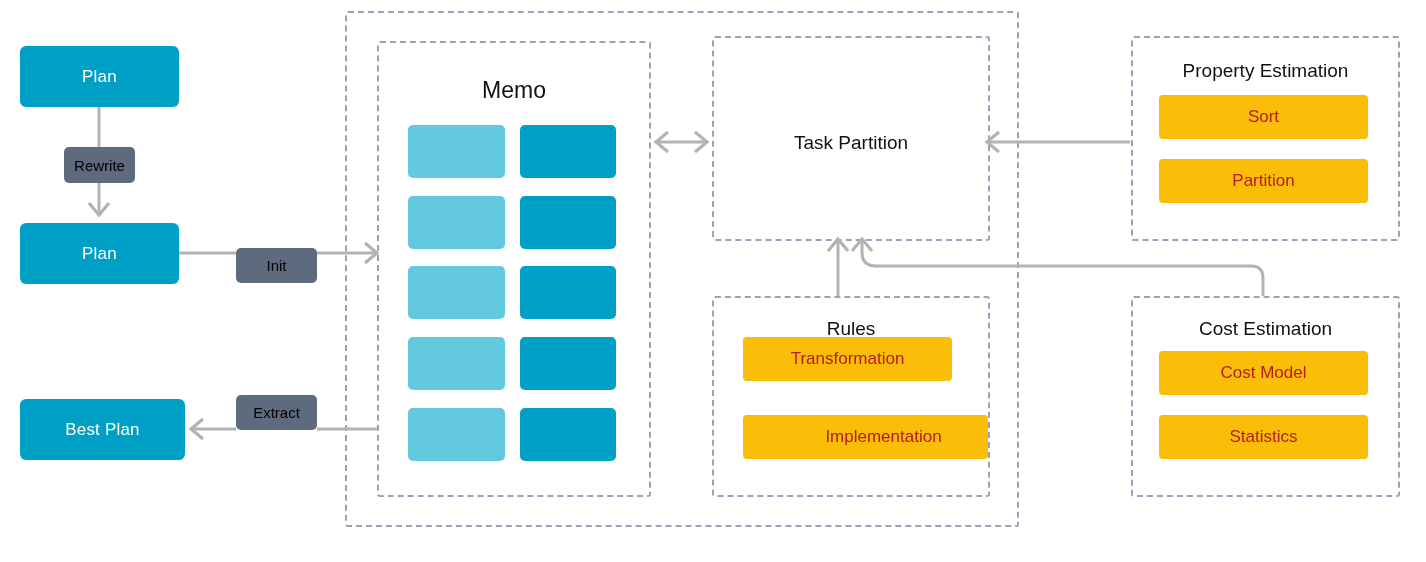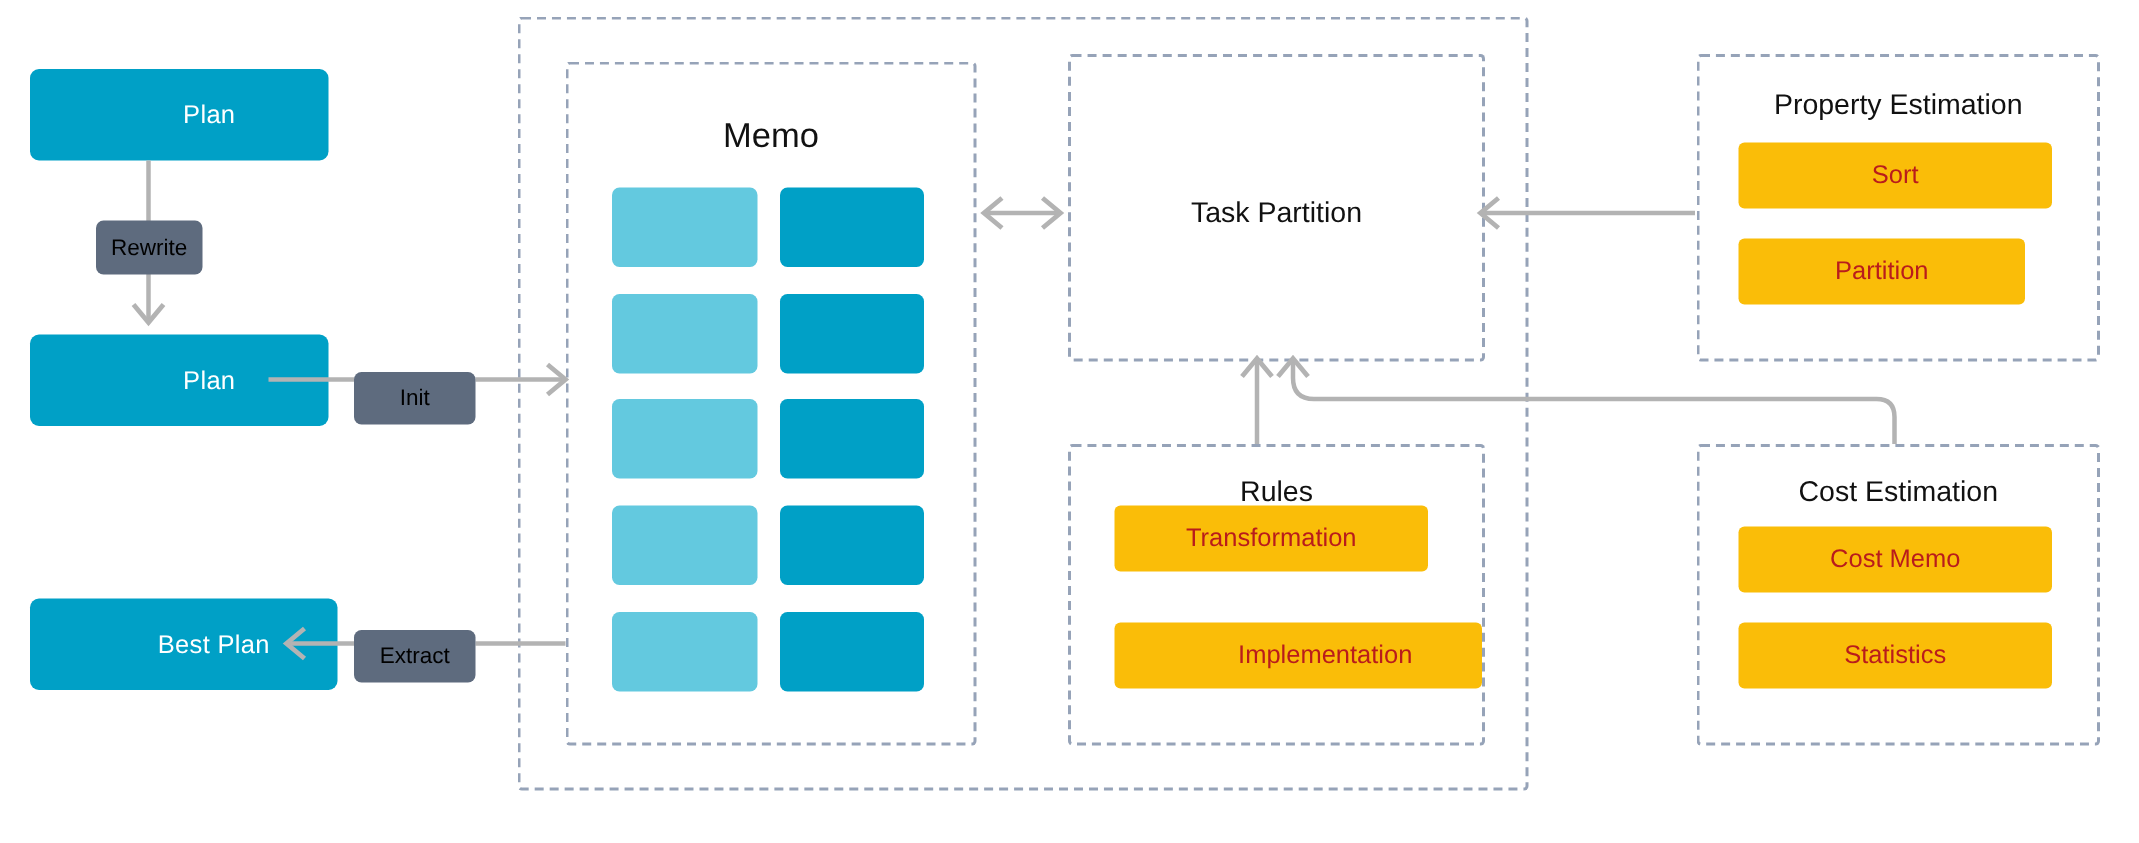--- a/index.html
+++ b/index.html
@@ -22,21 +22,20 @@
   
   .plan-box {
     background: #00A0C6;
     border-radius: 6px;
     color: #ffffff;
     font-size: 17px;
     display: flex;
     align-items: center;
     justify-content: center;
     letter-spacing: 0.2px;
-    padding-left: 40px;
   }
 
   
   .edge-badge {
     background: #5E6B7E;
     border-radius: 5px;
     color: #000000;
     font-size: 15px;
     display: flex;
     align-items: center;
@@ -141,21 +140,21 @@
   </div>
 
   <div class="abs edge-badge" style="left:236px; top:236px; width:81px; height:35px;margin-top:12px;">
     <span>Init</span>
   </div>
 
   <div class="abs plan-box" style="left:20px; top:399px; width:165px; height:61px;text-align:center;">
     <span>Best Plan</span>
   </div>
 
-  <div class="abs edge-badge" style="left:236px; top:420px; width:81px; height:35px;">
+  <div class="abs edge-badge" style="left:236px; top:395px; width:81px; height:35px;">
     <span>Extract</span>
   </div>
 
   <div class="abs dashed-box" style="left:345px; top:11px; width:670px; height:512px;"></div>
 
   <div class="abs dashed-box" style="left:377px; top:41px; width:270px; height:452px;">
     <div class="dashed-title memo-title" style="top:34px;">Memo</div>
   </div>
 
   <div class="abs memo-cell light" style="left:408px; top:125px; width:97px; height:53px;"></div>
@@ -176,37 +175,37 @@
   <div class="abs dashed-box" style="left:712px; top:36px; width:274px; height:201px;">
     <div class="dashed-title" style="top:94px;">Task Partition</div>
   </div>
 
   <div class="abs dashed-box" style="left:1131px; top:36px; width:265px; height:201px;">
     <div class="dashed-title" style="top:22px;">Property Estimation</div>
   </div>
   <div class="abs chip" style="left:1159px; top:95px; width:209px; height:44px;">
     <span>Sort</span>
   </div>
-  <div class="abs chip" style="left:1159px; top:159px; width:191px; height:44px;">
+  <div class="abs chip" style="left:1159px; top:159px; width:209px; height:44px;">
     <span>Partition</span>
   </div>
 
   <div class="abs dashed-box" style="left:712px; top:296px; width:274px; height:197px;">
     <div class="dashed-title" style="top:20px;">Rules</div>
   </div>
   <div class="abs chip" style="left:743px; top:337px; width:209px; height:44px;">
     <span>Transformation</span>
   </div>
   <div class="abs chip" style="left:743px; top:415px; width:209px; height:44px;padding-left:36px;">
     <span>Implementation</span>
   </div>
 
   <div class="abs dashed-box" style="left:1131px; top:296px; width:265px; height:197px;">
     <div class="dashed-title" style="top:20px;">Cost Estimation</div>
   </div>
   <div class="abs chip" style="left:1159px; top:351px; width:209px; height:44px;">
-    <span>Cost Memo</span>
+    <span>Cost Model</span>
   </div>
   <div class="abs chip" style="left:1159px; top:415px; width:209px; height:44px;">
     <span>Statistics</span>
   </div>
 
 </div>
 
 </body></html>

